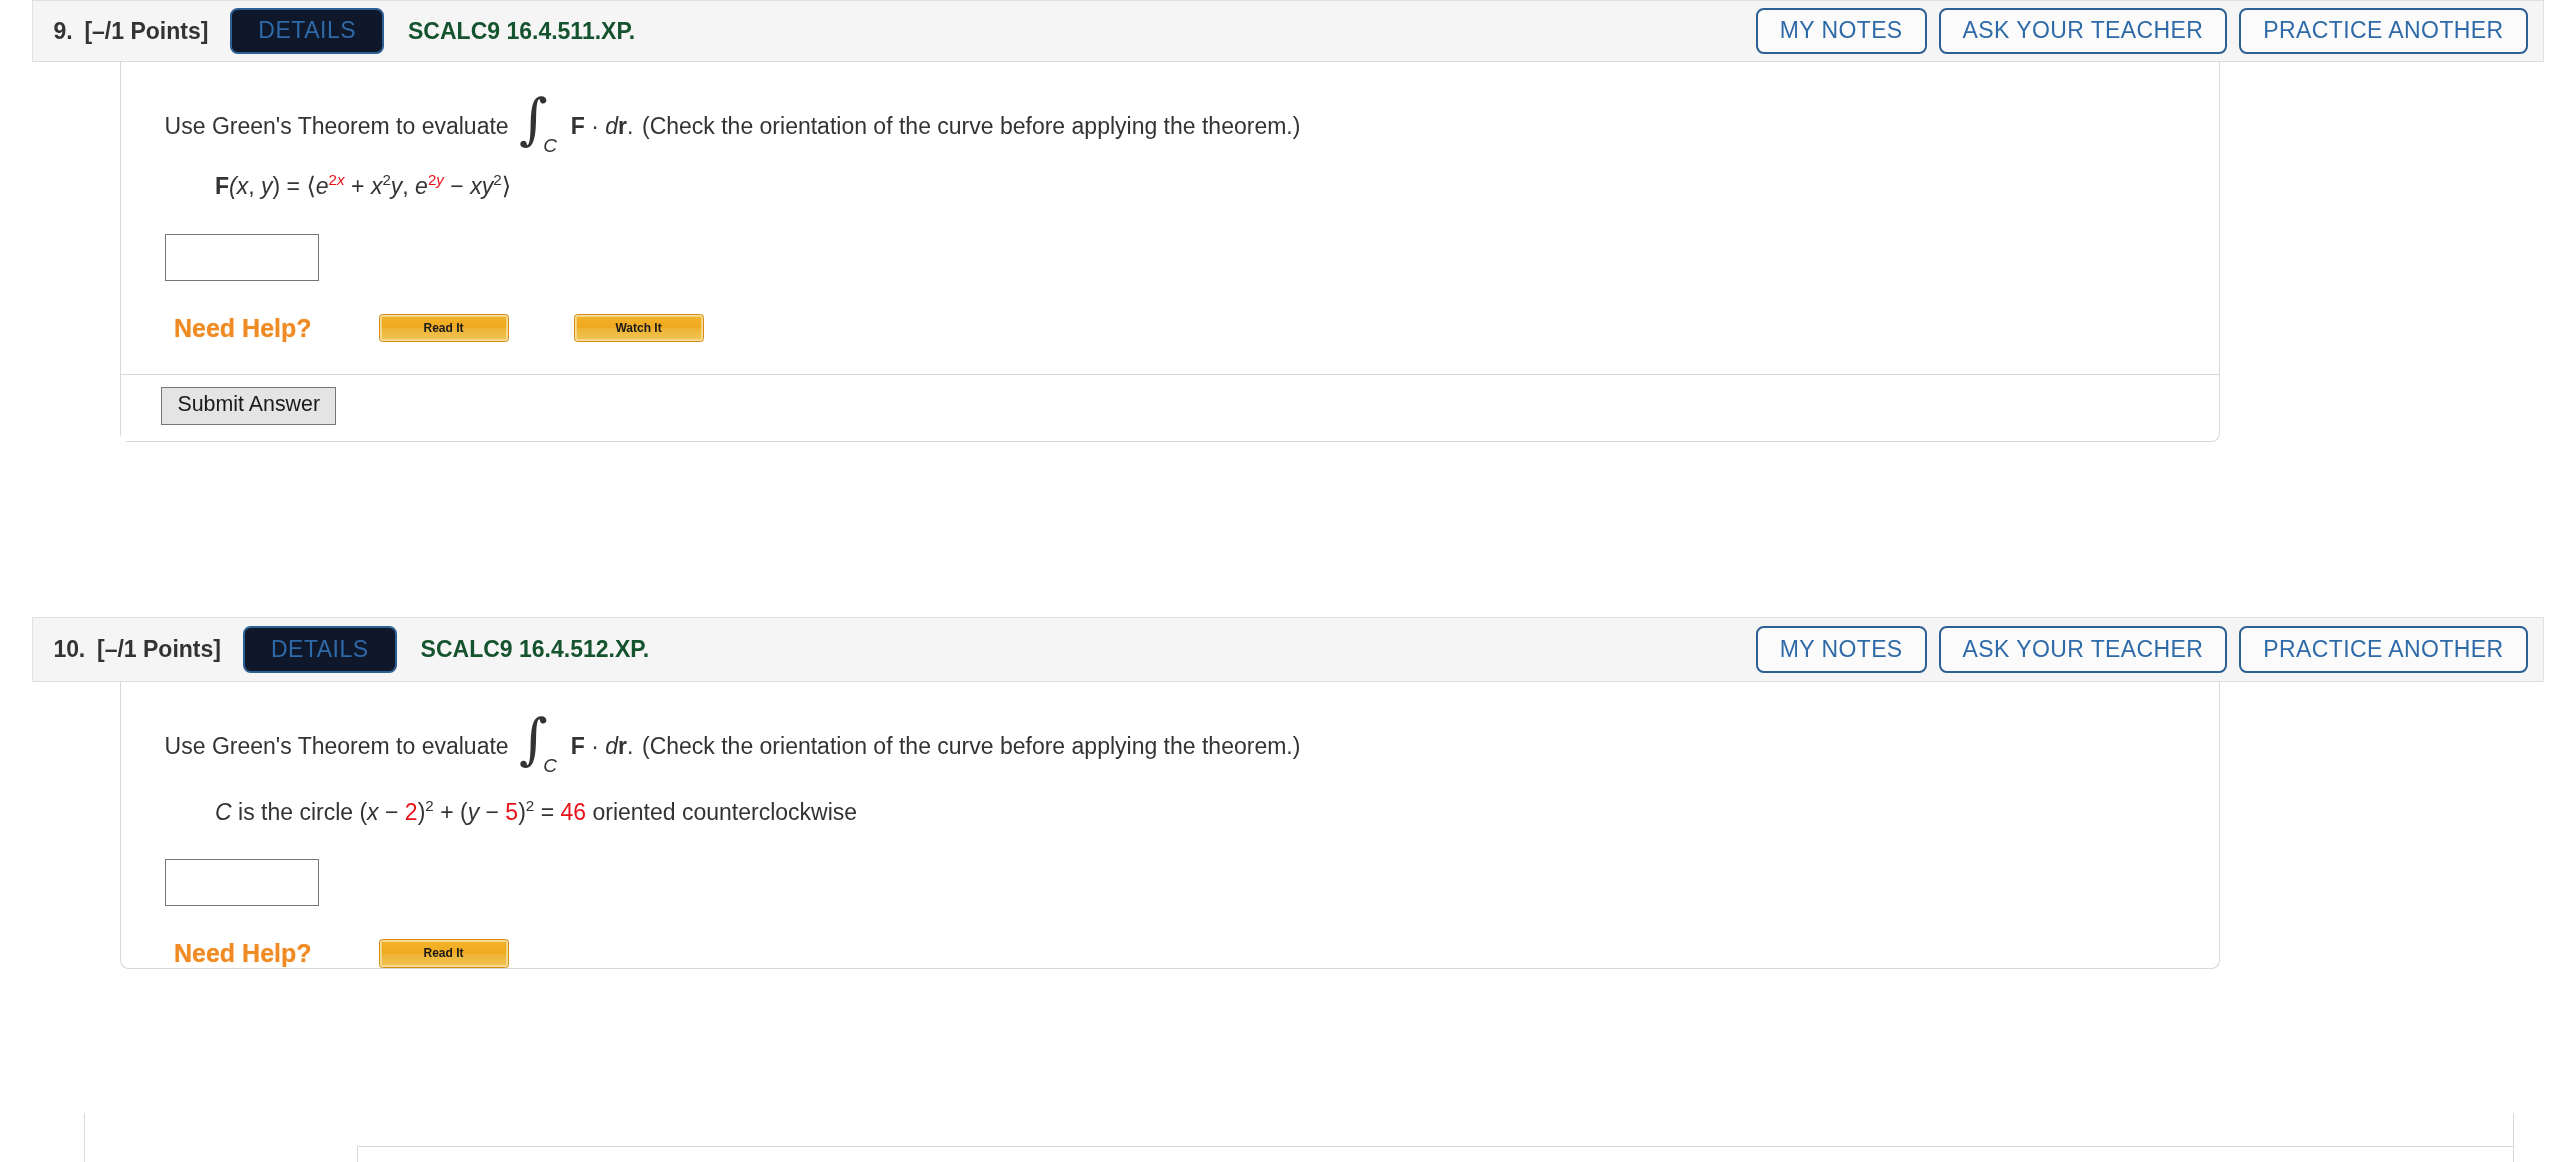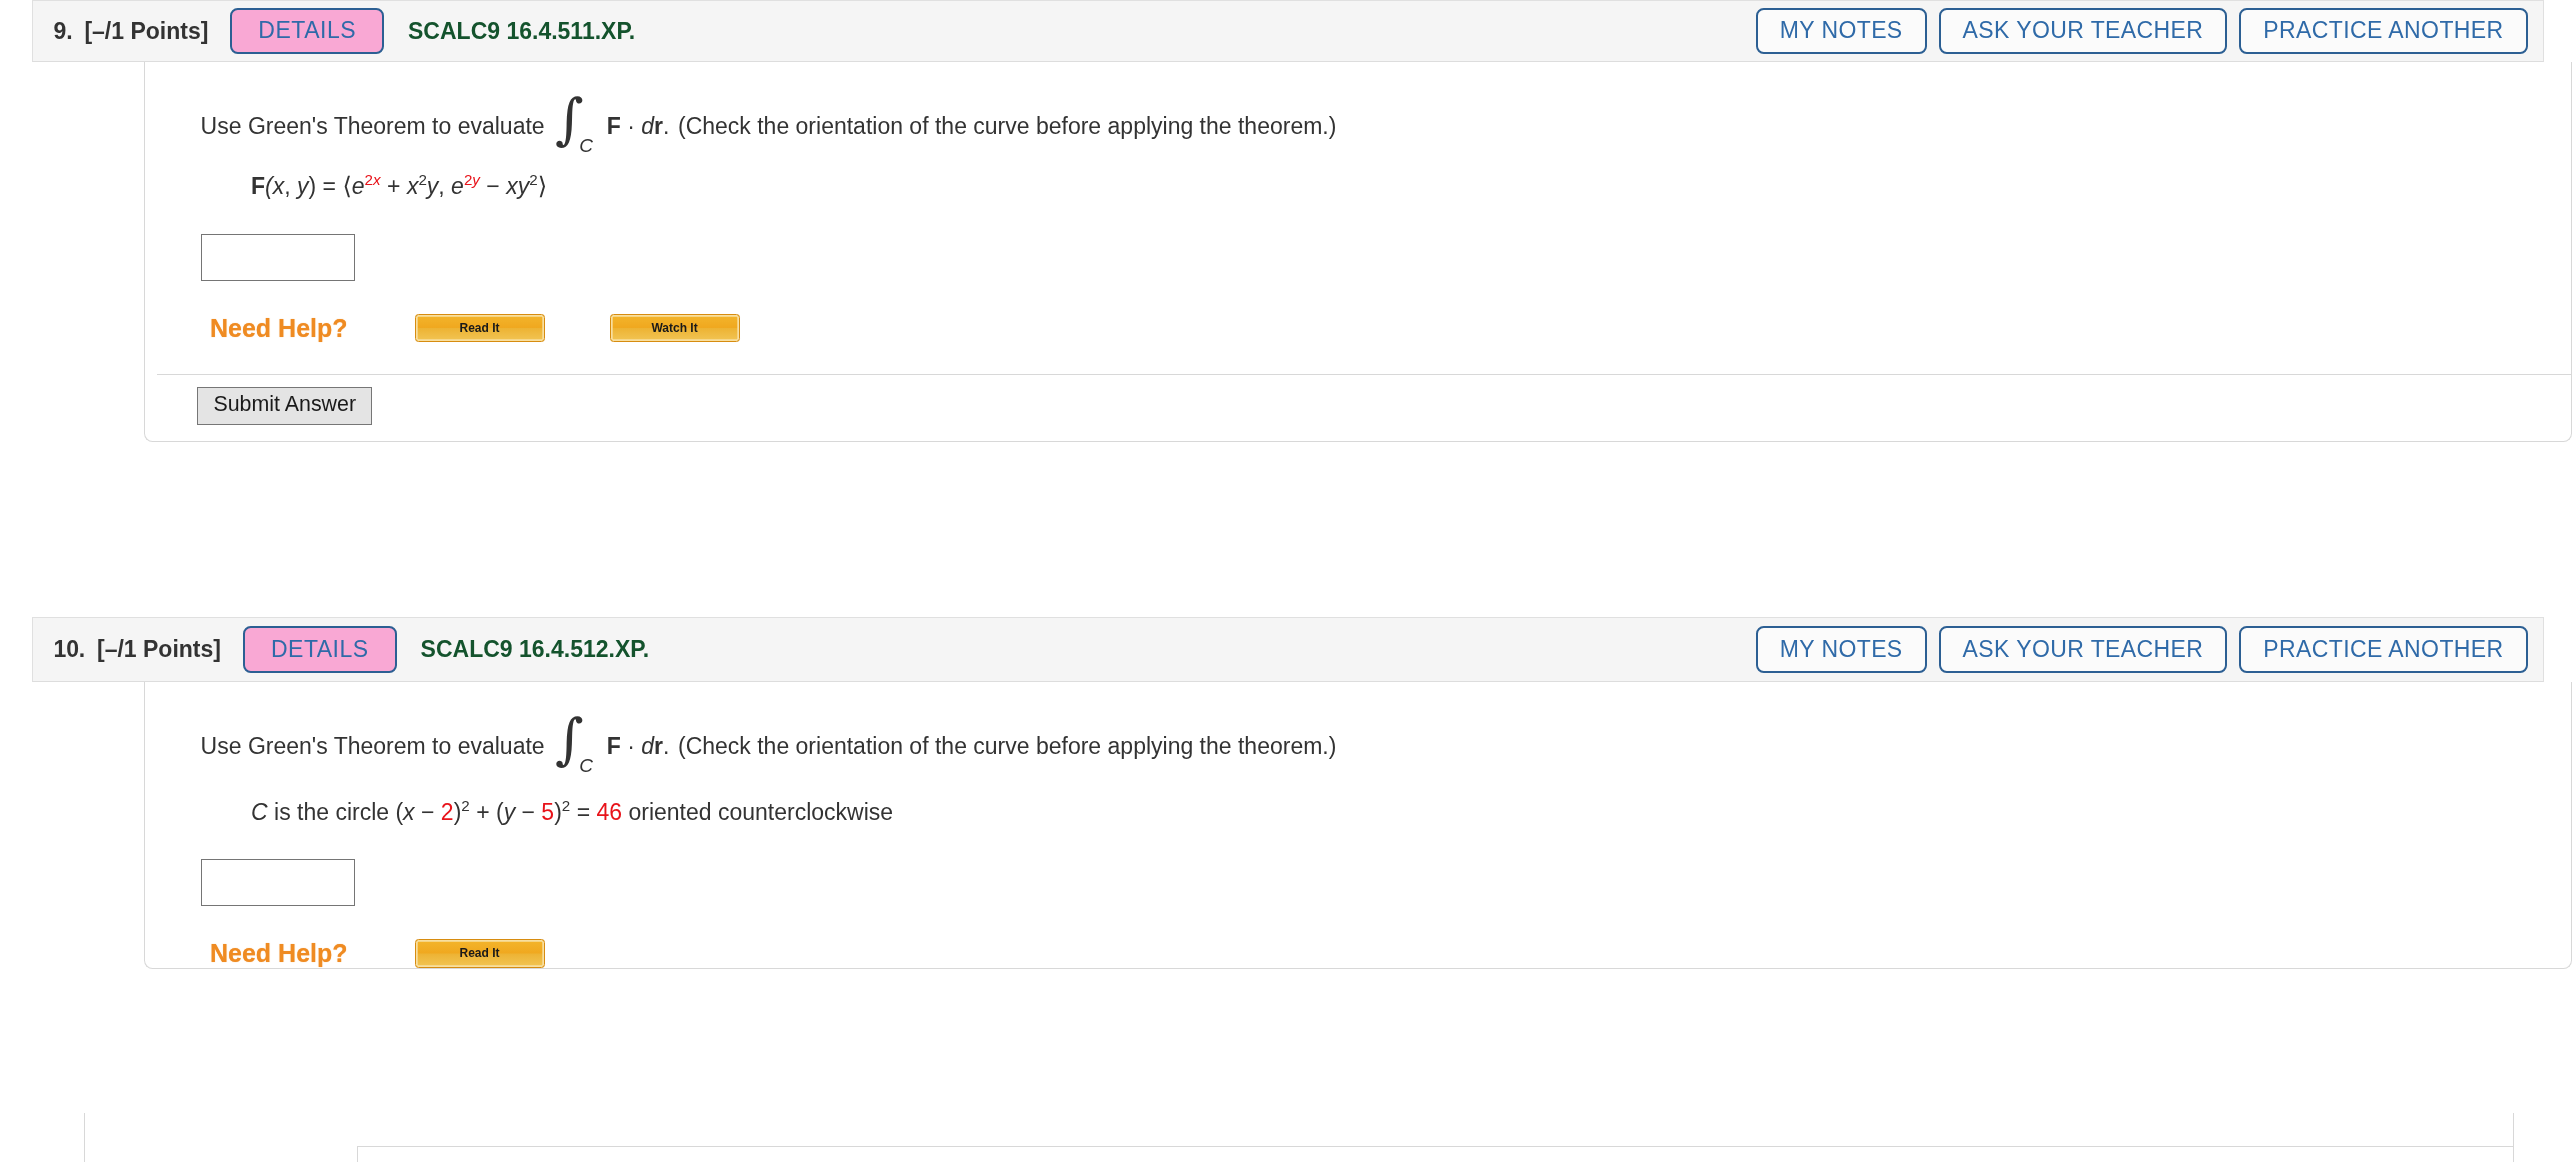--- a/index.html
+++ b/index.html
@@ -45,21 +45,21 @@
   .q-points {
     font-weight: bold;
     font-size: 23px;
     color: #333333;
     margin-right: 22px;
     white-space: nowrap;
   }
   .details-btn {
     border: 2.6px solid #2c5f93;
     border-radius: 7.7px;
-    background: #f9a8d4;
+    background: #0f172a;
     color: #2f6aa8;
     font-size: 23px;
     letter-spacing: 0.5px;
     padding: 9.4px 26px 10.3px 26px;
     cursor: pointer;
     line-height: 1;
     white-space: nowrap;
   }
   .q-code {
     font-weight: bold;
@@ -80,27 +80,27 @@
     margin-left: 12px;
     cursor: pointer;
     line-height: 1;
     white-space: nowrap;
   }
 
   
   .q-body-wrap { position: relative; }
   .q-body {
     position: relative;
-    margin-left: 112px;
-    width: 2428px;
+    margin-left: 88px;
+    width: 2100px;
     background: #ffffff;
     border: 0.9px solid #d8d8d8;
     border-top: none;
     border-radius: 0 0 8.6px 8.6px;
-    padding: 26px 0 0 12px;
+    padding: 26px 0 0 0;
   }
   .q-body-inner { padding: 0 41px 0 41px; }
 
   .prompt {
     font-size: 23px;
     color: #333333;
     line-height: 1;
     display: flex;
     align-items: center;
     margin: 12px 0 0 2.6px;

